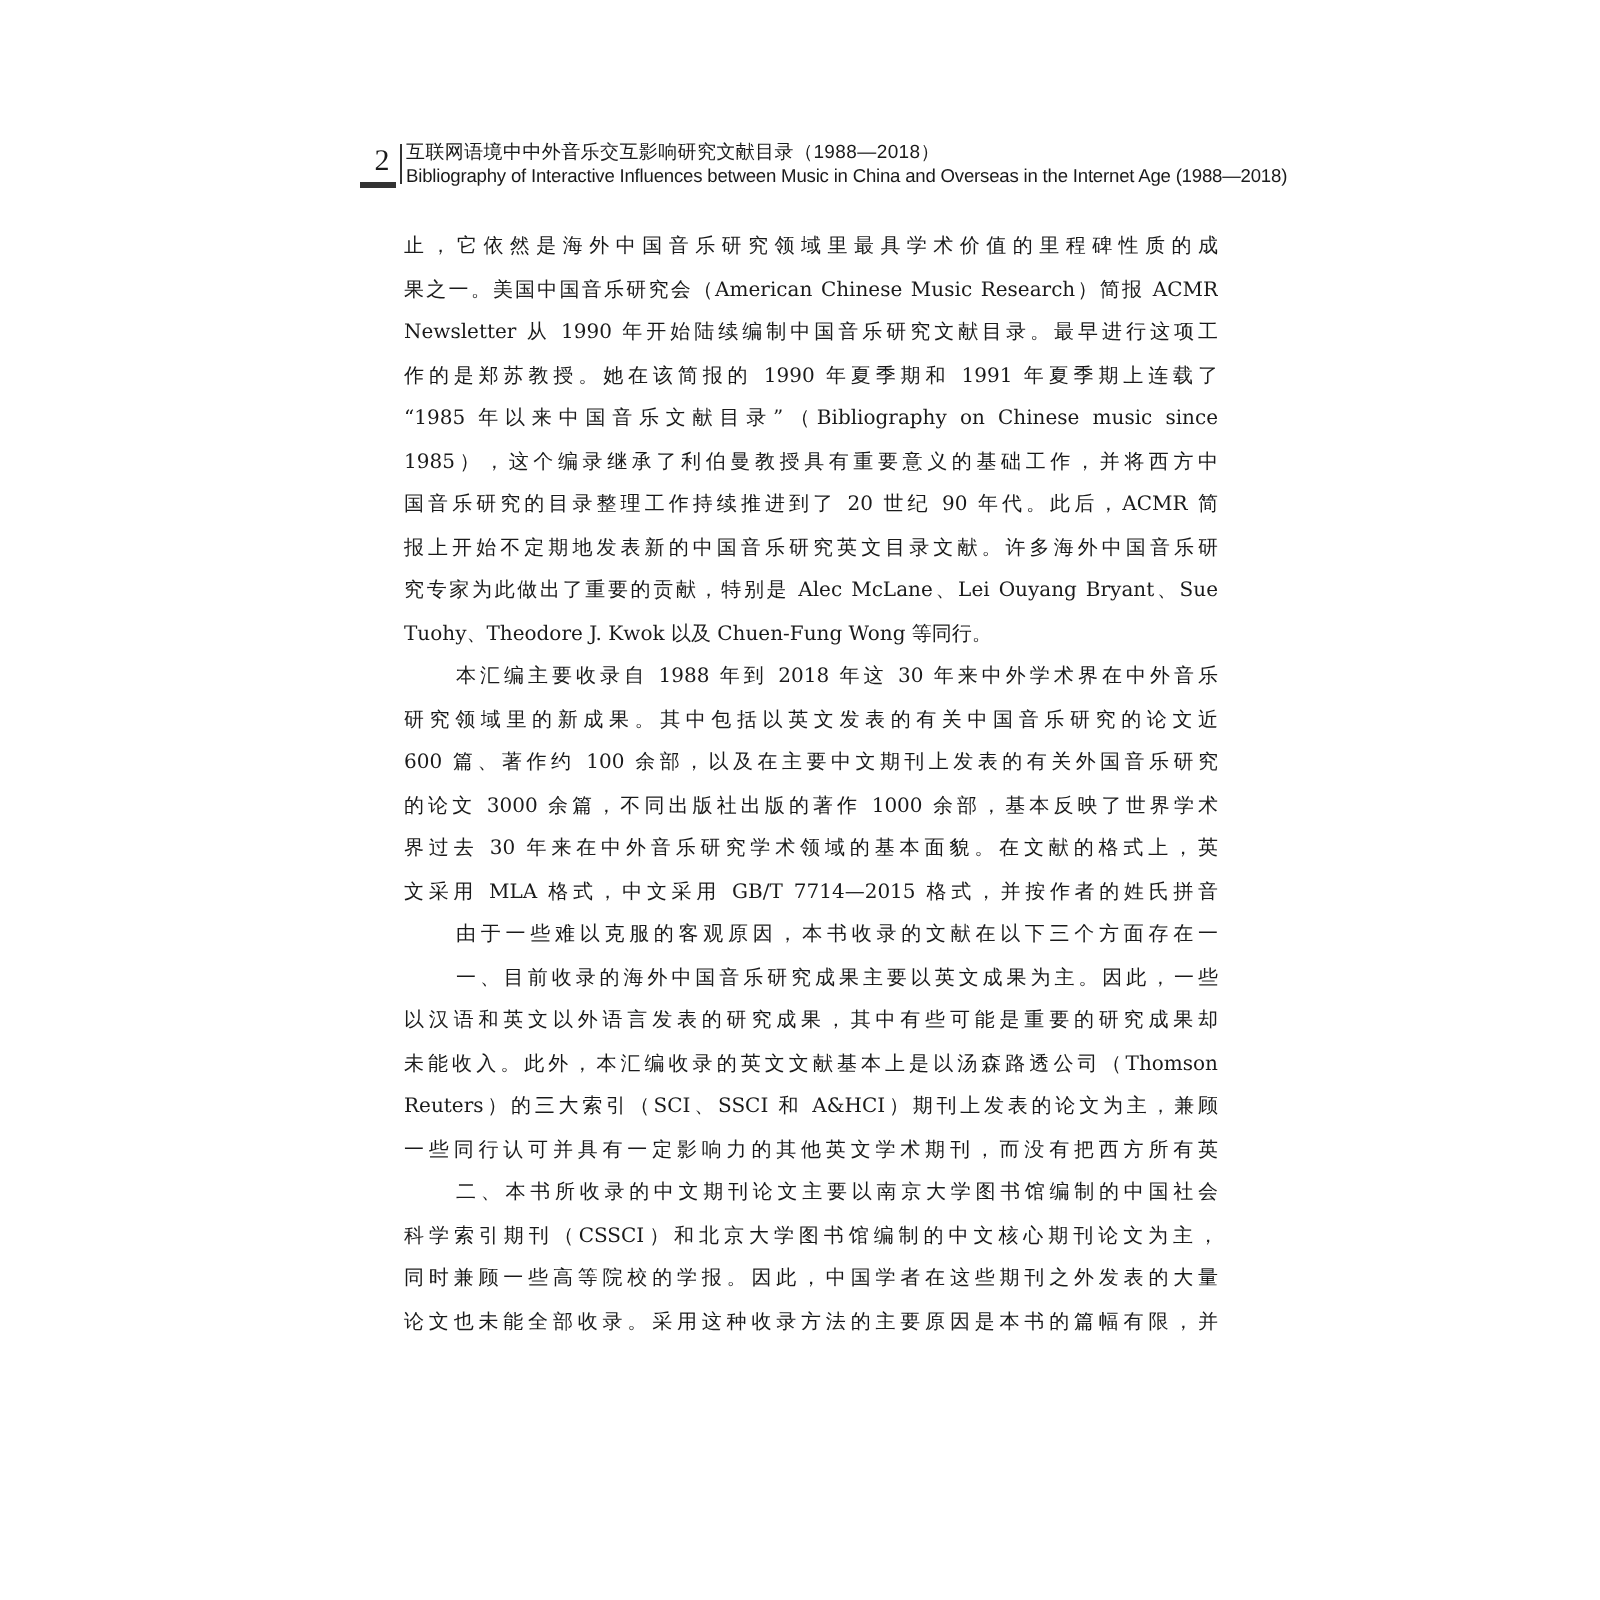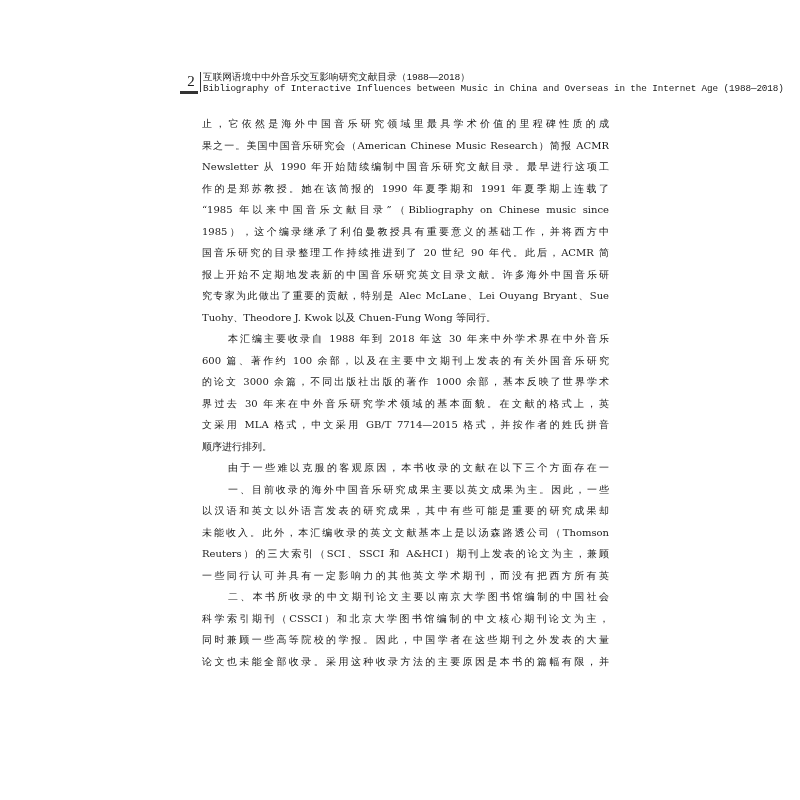--- a/index.html
+++ b/index.html
@@ -5,21 +5,21 @@
   html, body { margin:0; padding:0; background:#ffffff; }
   body { width:800px; height:800px; position:relative; overflow:hidden;
          font-family:"DejaVu Serif","Liberation Serif",serif; color:#1a1a1a; }
   .header { position:absolute; left:180px; top:70px; width:440px; height:26px; }
   .page-num { position:absolute; left:2px; top:4px; width:18px; text-align:center;
               font-family:"Liberation Serif",serif; font-size:15px; line-height:15px; }
   .page-rule { position:absolute; left:0; top:21px; width:18px; height:3px; background:#333; }
   .vbar { position:absolute; left:20px; top:2px; width:1px; height:20px; background:#333; }
   .title-cn { position:absolute; left:23px; top:1px; font-family:Liberation Sans, sans-serif;
               font-size:9.5px; line-height:11px; white-space:nowrap; letter-spacing:0.2px; }
-  .title-en { position:absolute; left:23px; top:13px; font-family:Liberation Mono, monospace;
+  .title-en { position:absolute; left:23px; top:13px; font-family:Liberation Sans, sans-serif;
               font-size:9.3px; line-height:11px; white-space:nowrap; letter-spacing:-0.1px; }
   .body { position:absolute; left:202px; top:113px; width:407px;
           font-family:"DejaVu Serif","Liberation Serif",serif; font-size:10px;
           line-height:21.5px; text-align:justify; }
   .line { display:block; white-space:nowrap; text-align:justify; text-align-last:justify; height:21.5px; overflow:hidden; }
   .line.last { text-align-last:left; }
   .line.indent { padding-left:26px; }
 </style>
 </head>
 <body>
@@ -37,25 +37,25 @@
   <span class="line">果之一。美国中国音乐研究会（American Chinese Music Research）简报 ACMR</span>
   <span class="line">Newsletter 从 1990 年开始陆续编制中国音乐研究文献目录。最早进行这项工</span>
   <span class="line">作的是郑苏教授。她在该简报的 1990 年夏季期和 1991 年夏季期上连载了</span>
   <span class="line">“1985 年以来中国音乐文献目录”（Bibliography on Chinese music since</span>
   <span class="line">1985），这个编录继承了利伯曼教授具有重要意义的基础工作，并将西方中</span>
   <span class="line">国音乐研究的目录整理工作持续推进到了 20 世纪 90 年代。此后，ACMR 简</span>
   <span class="line">报上开始不定期地发表新的中国音乐研究英文目录文献。许多海外中国音乐研</span>
   <span class="line">究专家为此做出了重要的贡献，特别是 Alec McLane、Lei Ouyang Bryant、Sue</span>
   <span class="line last">Tuohy、Theodore J. Kwok 以及 Chuen-Fung Wong 等同行。</span>
   <span class="line indent">本汇编主要收录自 1988 年到 2018 年这 30 年来中外学术界在中外音乐</span>
+  <span class="line">研究领域里的新成果。其中包括以英文发表的有关中国音乐研究的论文近</span>
   <span class="line">600 篇、著作约 100 余部，以及在主要中文期刊上发表的有关外国音乐研究</span>
   <span class="line">的论文 3000 余篇，不同出版社出版的著作 1000 余部，基本反映了世界学术</span>
   <span class="line">界过去 30 年来在中外音乐研究学术领域的基本面貌。在文献的格式上，英</span>
   <span class="line">文采用 MLA 格式，中文采用 GB/T 7714—2015 格式，并按作者的姓氏拼音</span>
-  <span class="line last">顺序进行排列。</span>
   <span class="line indent">由于一些难以克服的客观原因，本书收录的文献在以下三个方面存在一</span>
   <span class="line indent">一、目前收录的海外中国音乐研究成果主要以英文成果为主。因此，一些</span>
   <span class="line">以汉语和英文以外语言发表的研究成果，其中有些可能是重要的研究成果却</span>
   <span class="line">未能收入。此外，本汇编收录的英文文献基本上是以汤森路透公司（Thomson</span>
   <span class="line">Reuters）的三大索引（SCI、SSCI 和 A&amp;HCI）期刊上发表的论文为主，兼顾</span>
   <span class="line">一些同行认可并具有一定影响力的其他英文学术期刊，而没有把西方所有英</span>
   <span class="line indent">二、本书所收录的中文期刊论文主要以南京大学图书馆编制的中国社会</span>
   <span class="line">科学索引期刊（CSSCI）和北京大学图书馆编制的中文核心期刊论文为主，</span>
   <span class="line">同时兼顾一些高等院校的学报。因此，中国学者在这些期刊之外发表的大量</span>
   <span class="line">论文也未能全部收录。采用这种收录方法的主要原因是本书的篇幅有限，并</span>

